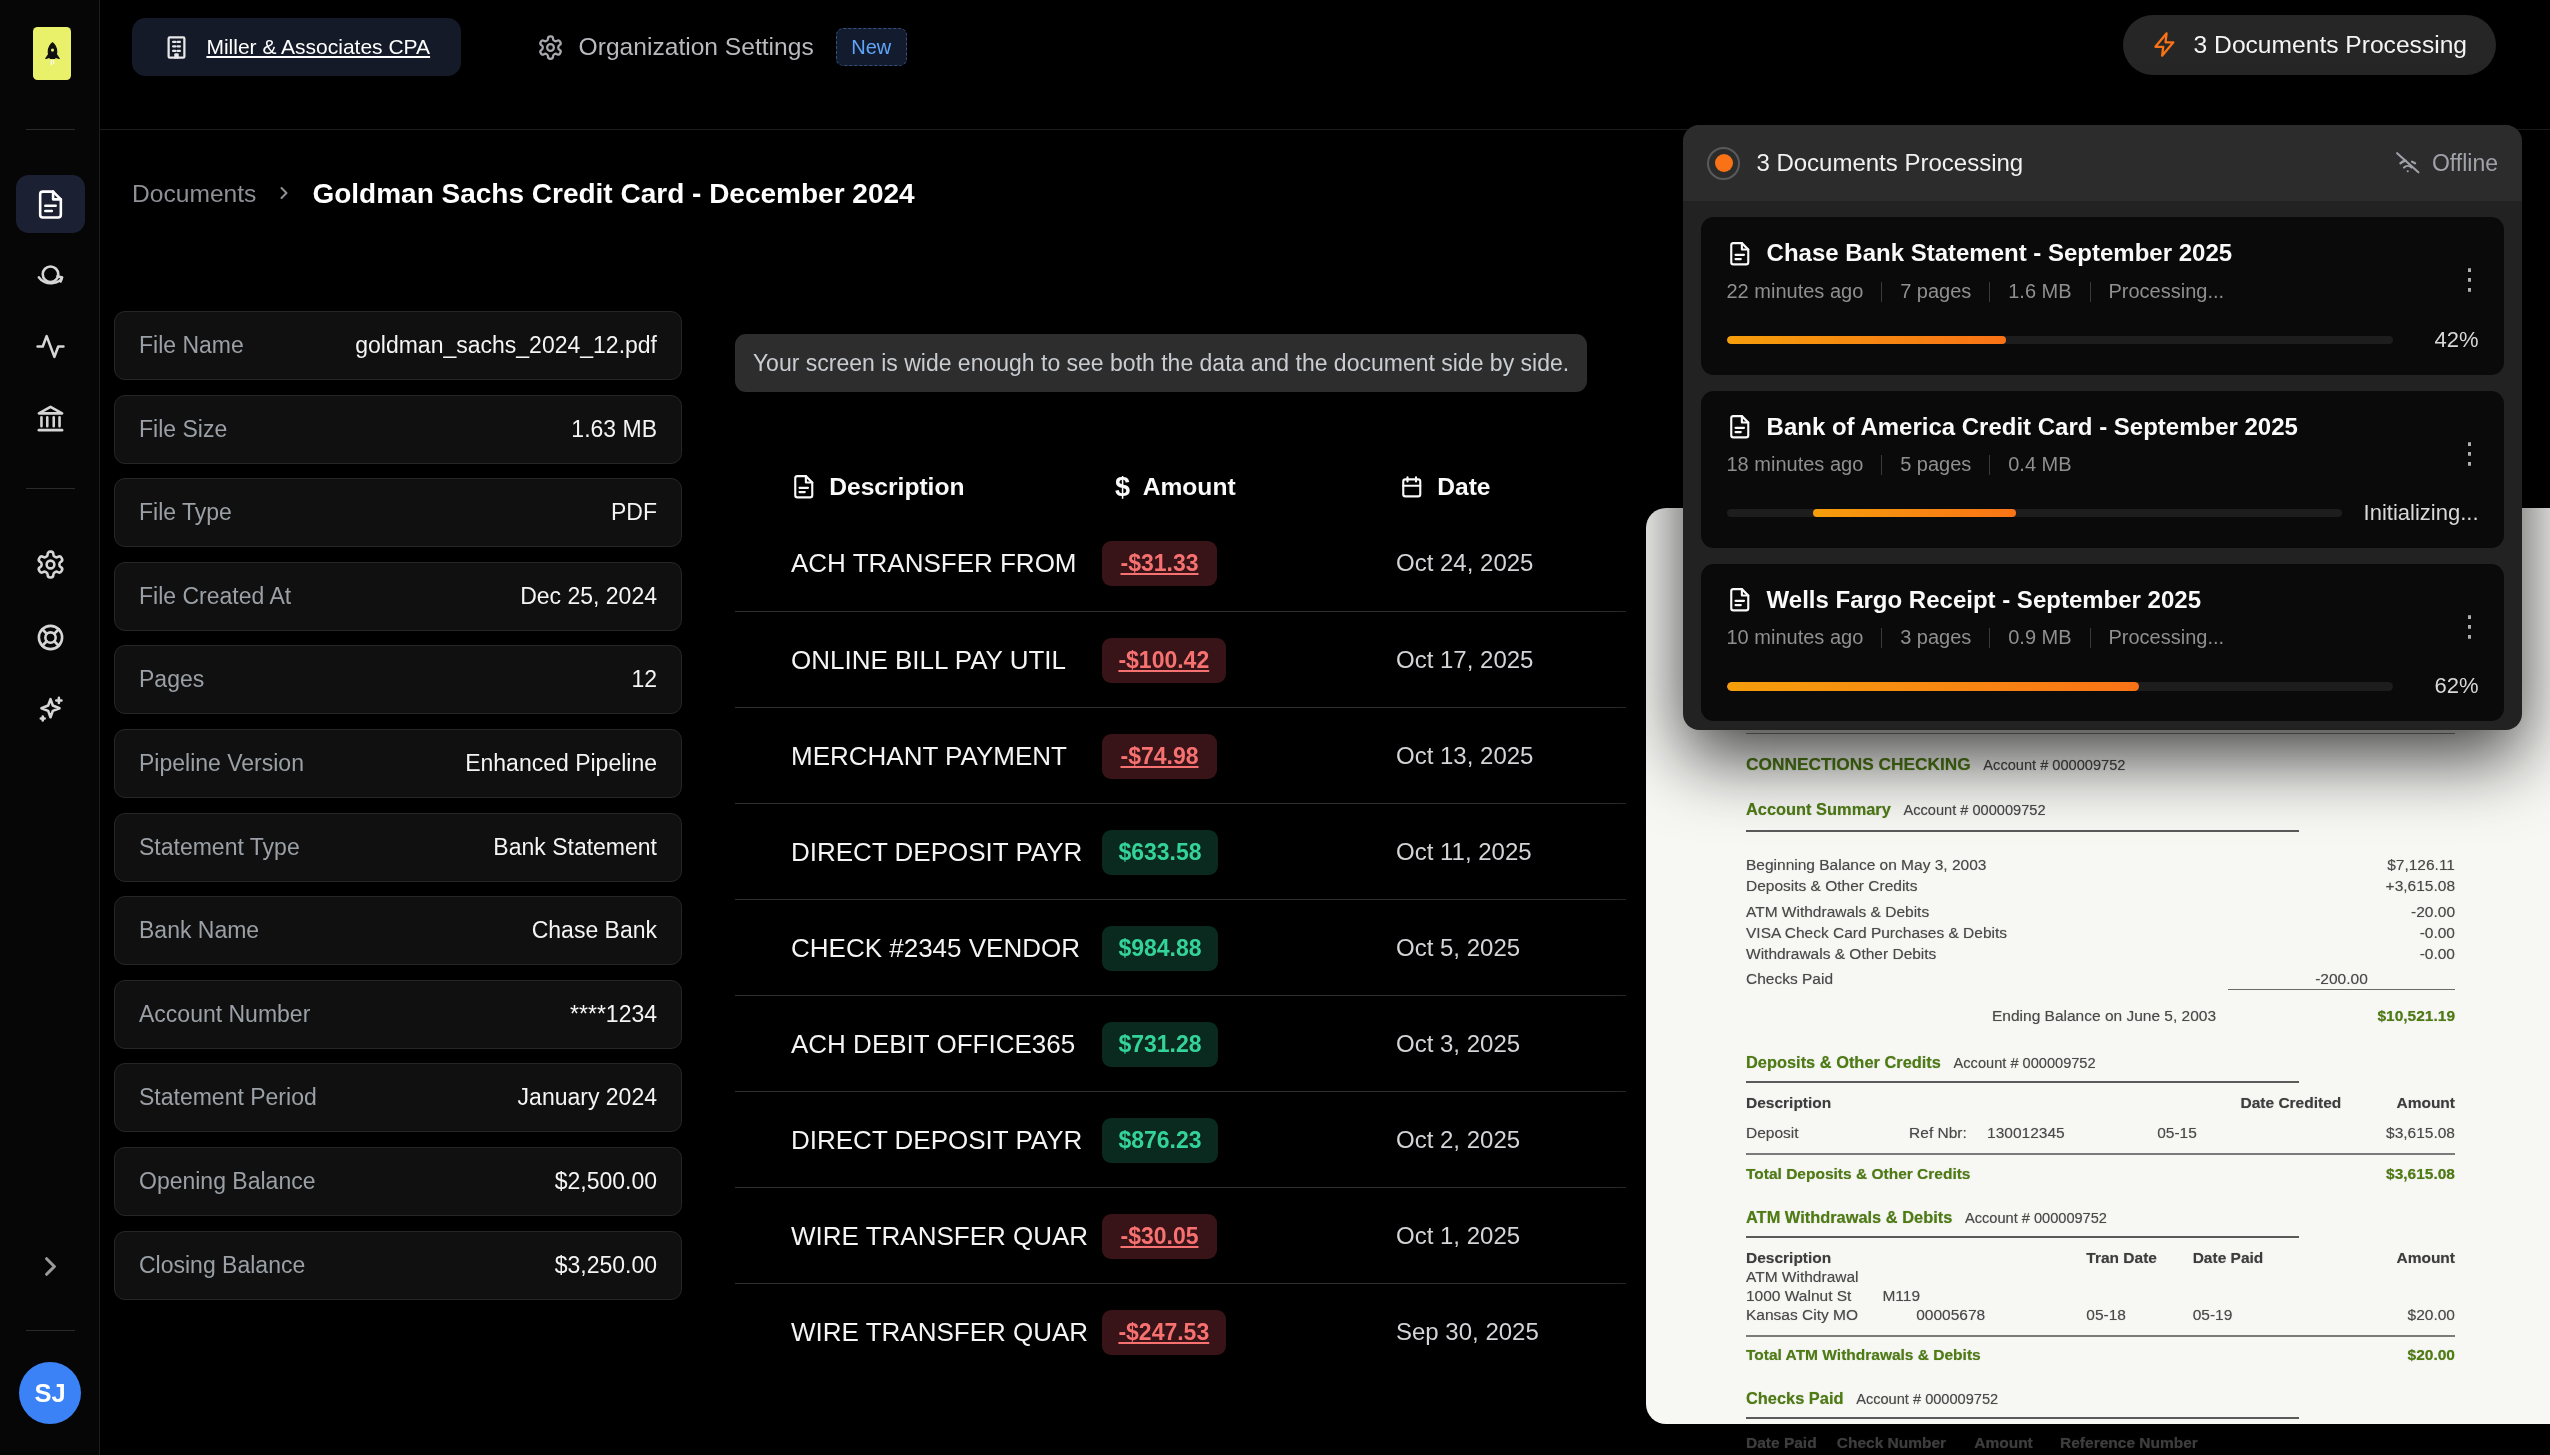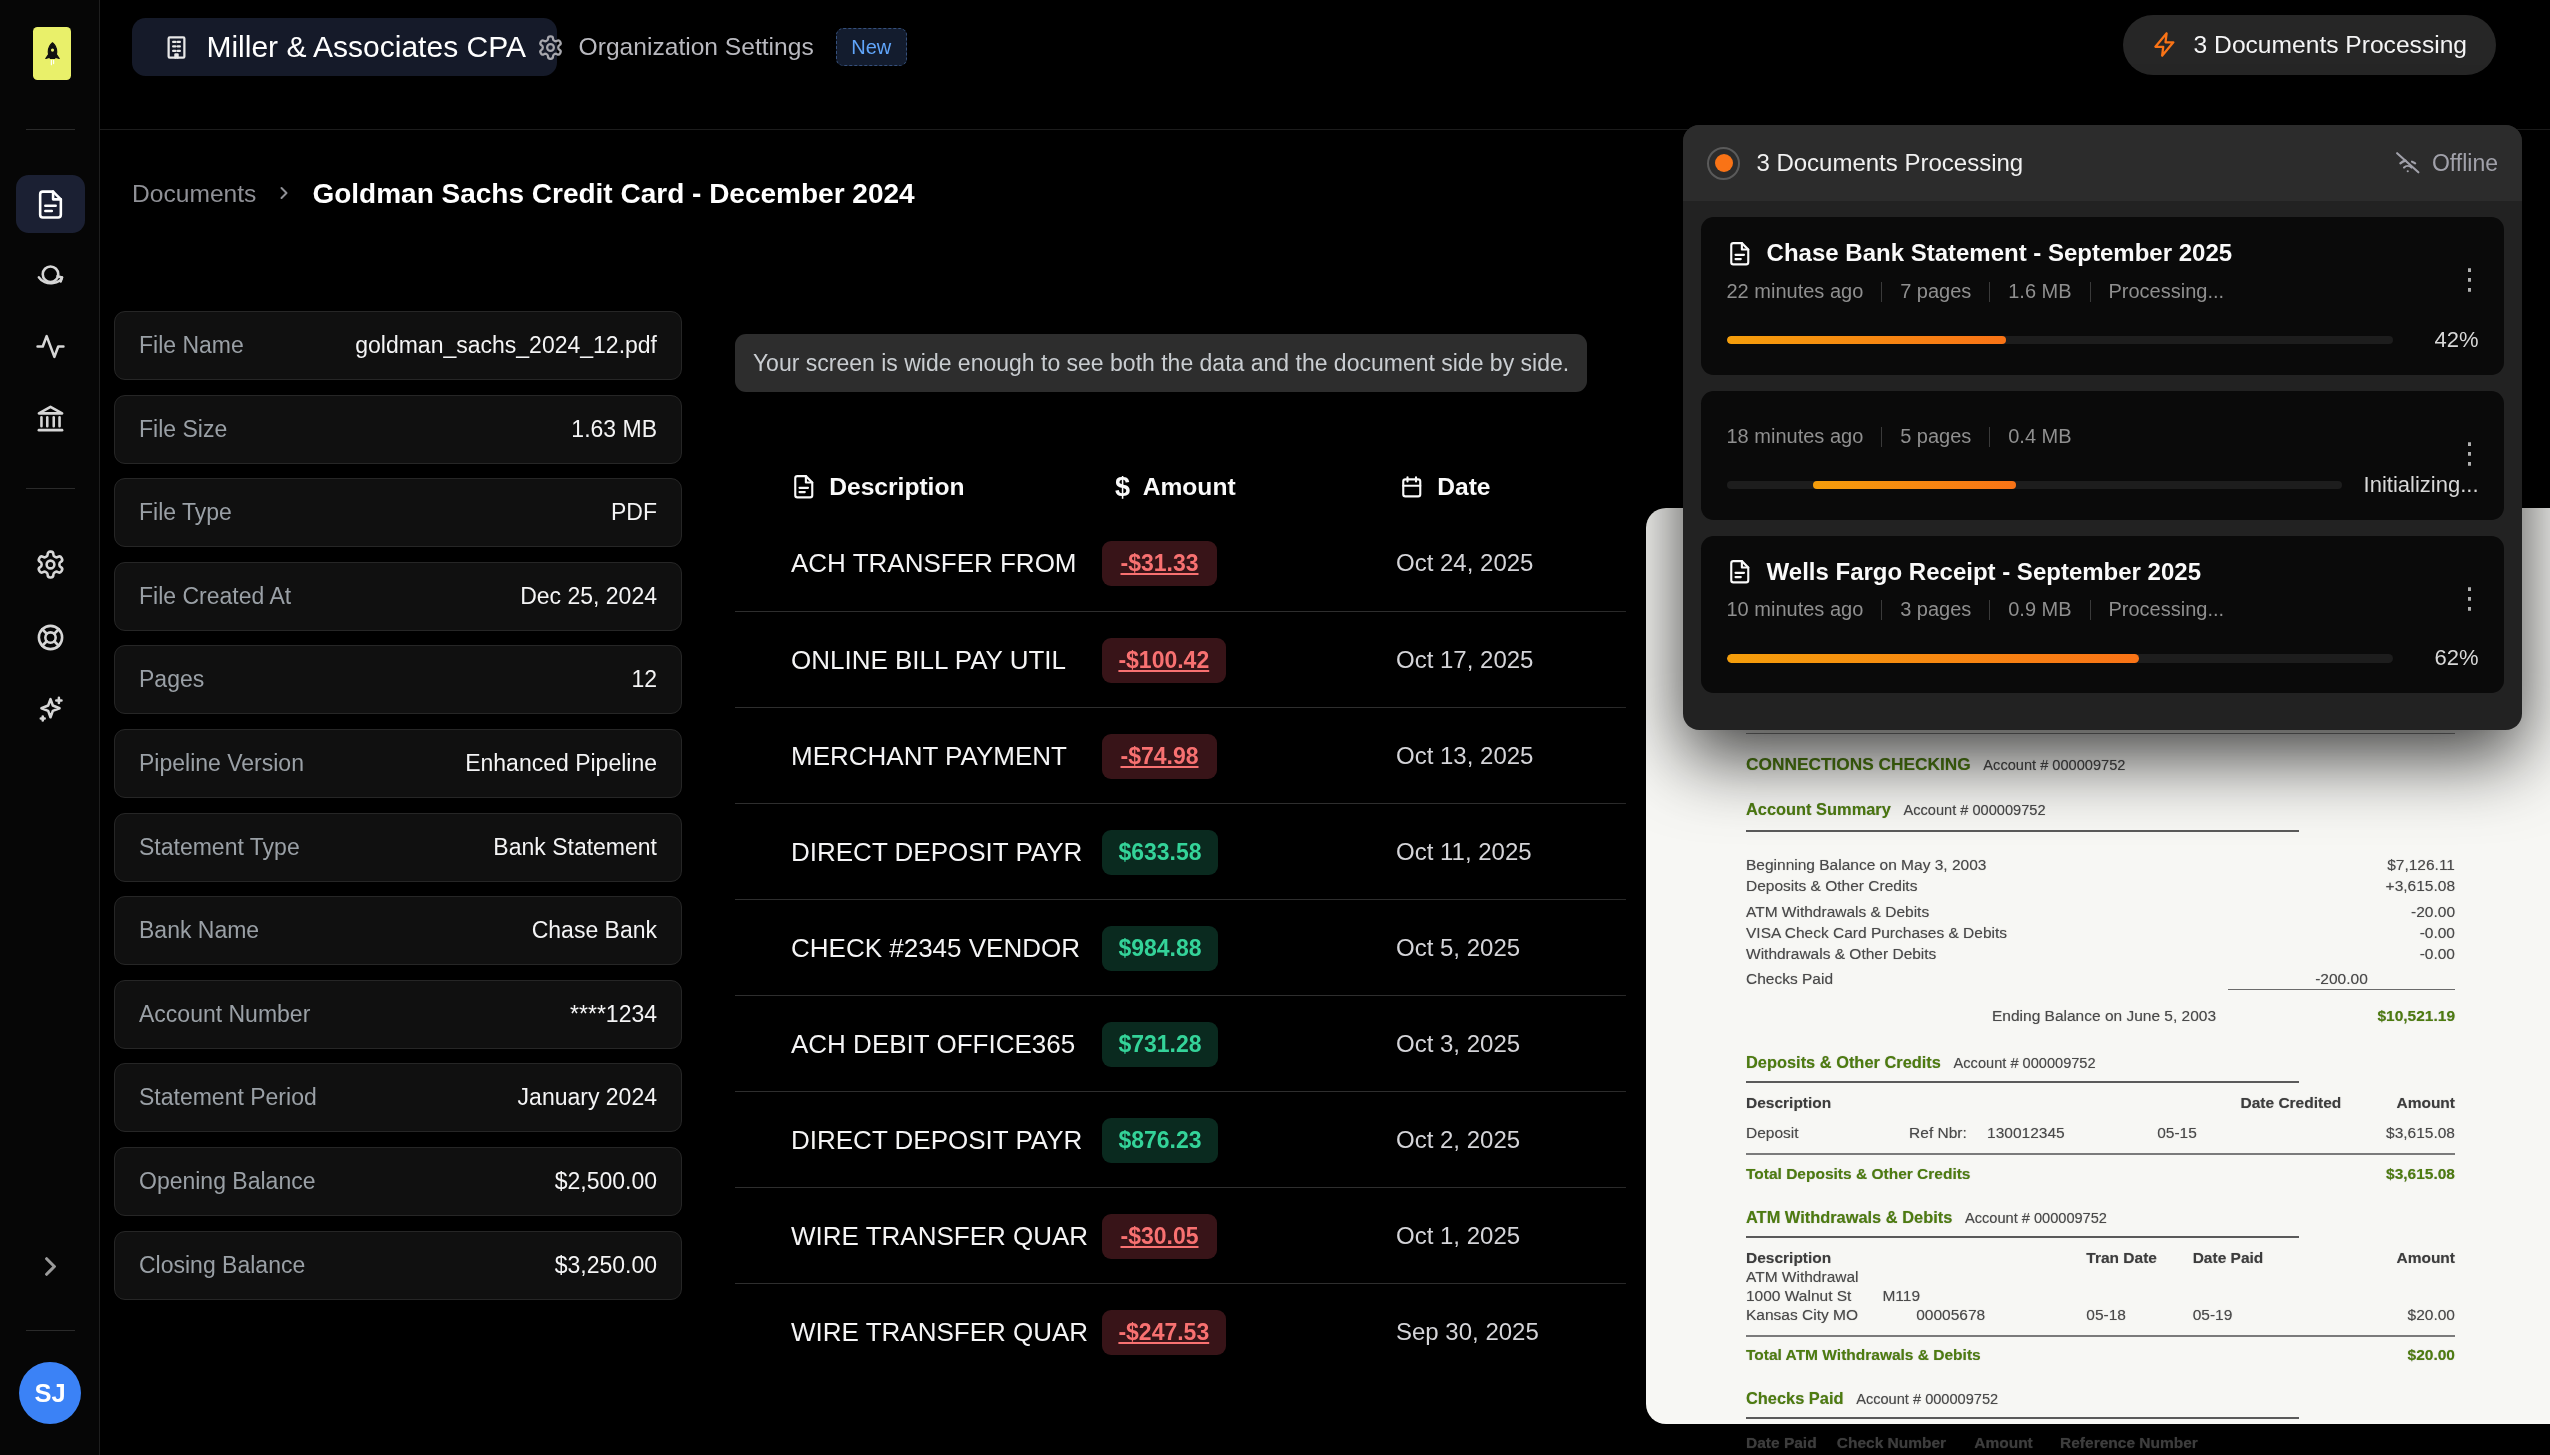--- a/index.html
+++ b/index.html
@@ -22,21 +22,21 @@
   .avatar { position:absolute; left:19px; width:62px; height:62px; border-radius:50%;
             background:#3b82f6; color:#fff; font-weight:bold; font-size:25.5px;
             display:flex; align-items:center; justify-content:center; }
 
   
   .topbar { position:absolute; left:100px; top:0; width:2450px; height:130px;
             border-bottom:0.9px solid #1c1c1c; }
   .org-pill { position:absolute; left:32px; top:18px; height:58px; padding:0 31px;
               background:#151a29; border-radius:13.6px; display:flex; align-items:center; gap:16.4px; cursor:pointer; }
   .org-pill svg { width:27px; height:27px; color:#e8e8e8; }
-  .org-pill span { font-size:30px; color:#fff; }
+  .org-pill span { font-size:21px; color:#fff;text-decoration:underline; }
   .settings-grp { position:absolute; left:437px; top:18px; height:58px; display:flex; align-items:center; gap:14.6px; cursor:pointer; }
   .settings-grp svg { width:27px; height:27px; color:#a7a7ad; }
   .settings-label { font-size:24.6px; color:#b9b9bf; }
   .new-badge { margin-left:7.3px; font-size:20px; color:#60a5fa; background:#131c2e;
                border:0.9px dashed #35507c; border-radius:7.3px; padding:6.4px 14.6px; }
   .proc-pill { position:absolute; right:54px; top:14.6px; height:60px; padding:0 29px;
                background:#262626; border-radius:30px; display:flex; align-items:center; gap:14.6px; cursor:pointer; }
   .proc-pill svg { width:27px; height:27px; color:#f97316; }
   .proc-pill span { font-size:24.6px; color:#f4f4f5; }
 
@@ -542,20 +542,26 @@
       <span class="kebab">⋮</span>
       <div class="bar-row">
         <div class="bar-track">
           <div class="bar-fill" style="left:0%;width:42%"></div>
         </div>
         <span class="bar-label">42%</span>
       </div>
     </div>
 
     <div class="doc-item">
+      <div class="di-title">
+        <svg viewBox="0 0 28 28" width="25.5" height="25.5">
+            <use href="#i-file"></use>
+          </svg>
+        <span>Bank of America Credit Card - September 2025</span>
+      </div>
       <div class="di-meta">
         <span>18 minutes ago</span>
           <span class="sep"></span>
         <span>5 pages</span>
           <span class="sep"></span>
         <span>0.4 MB</span>
       </div>
       <span class="kebab">⋮</span>
       <div class="bar-row">
         <div class="bar-track">

